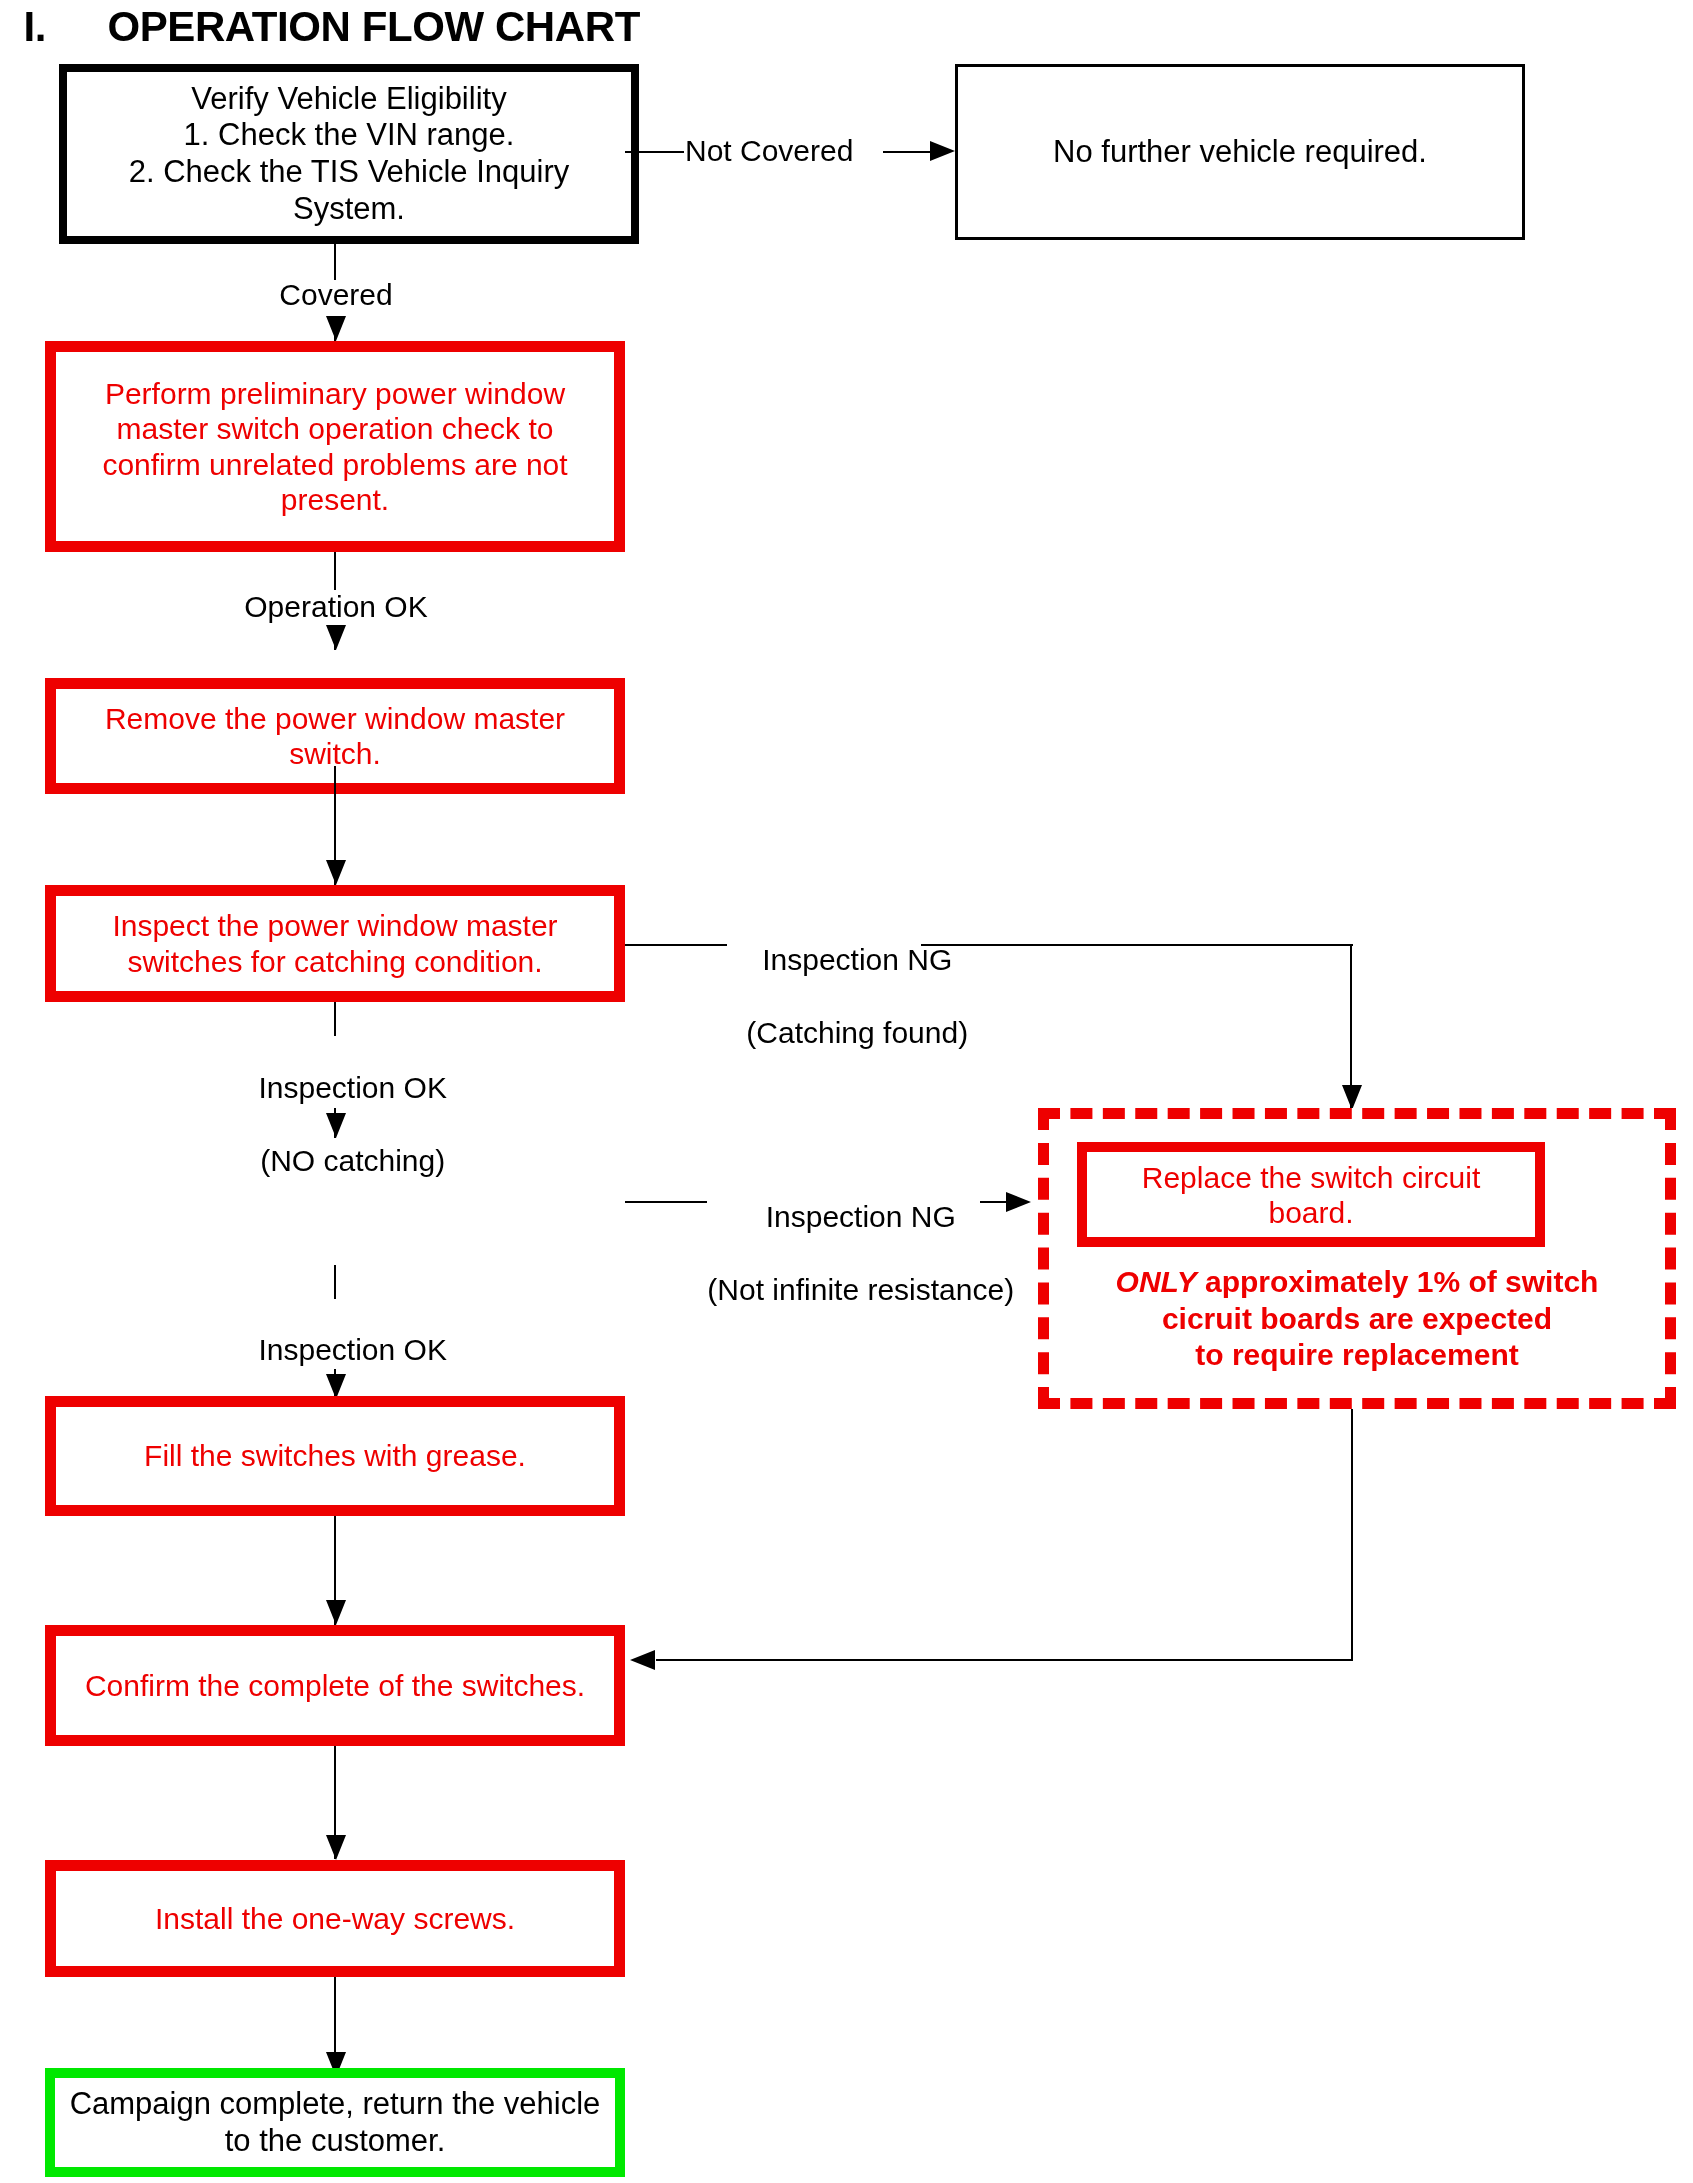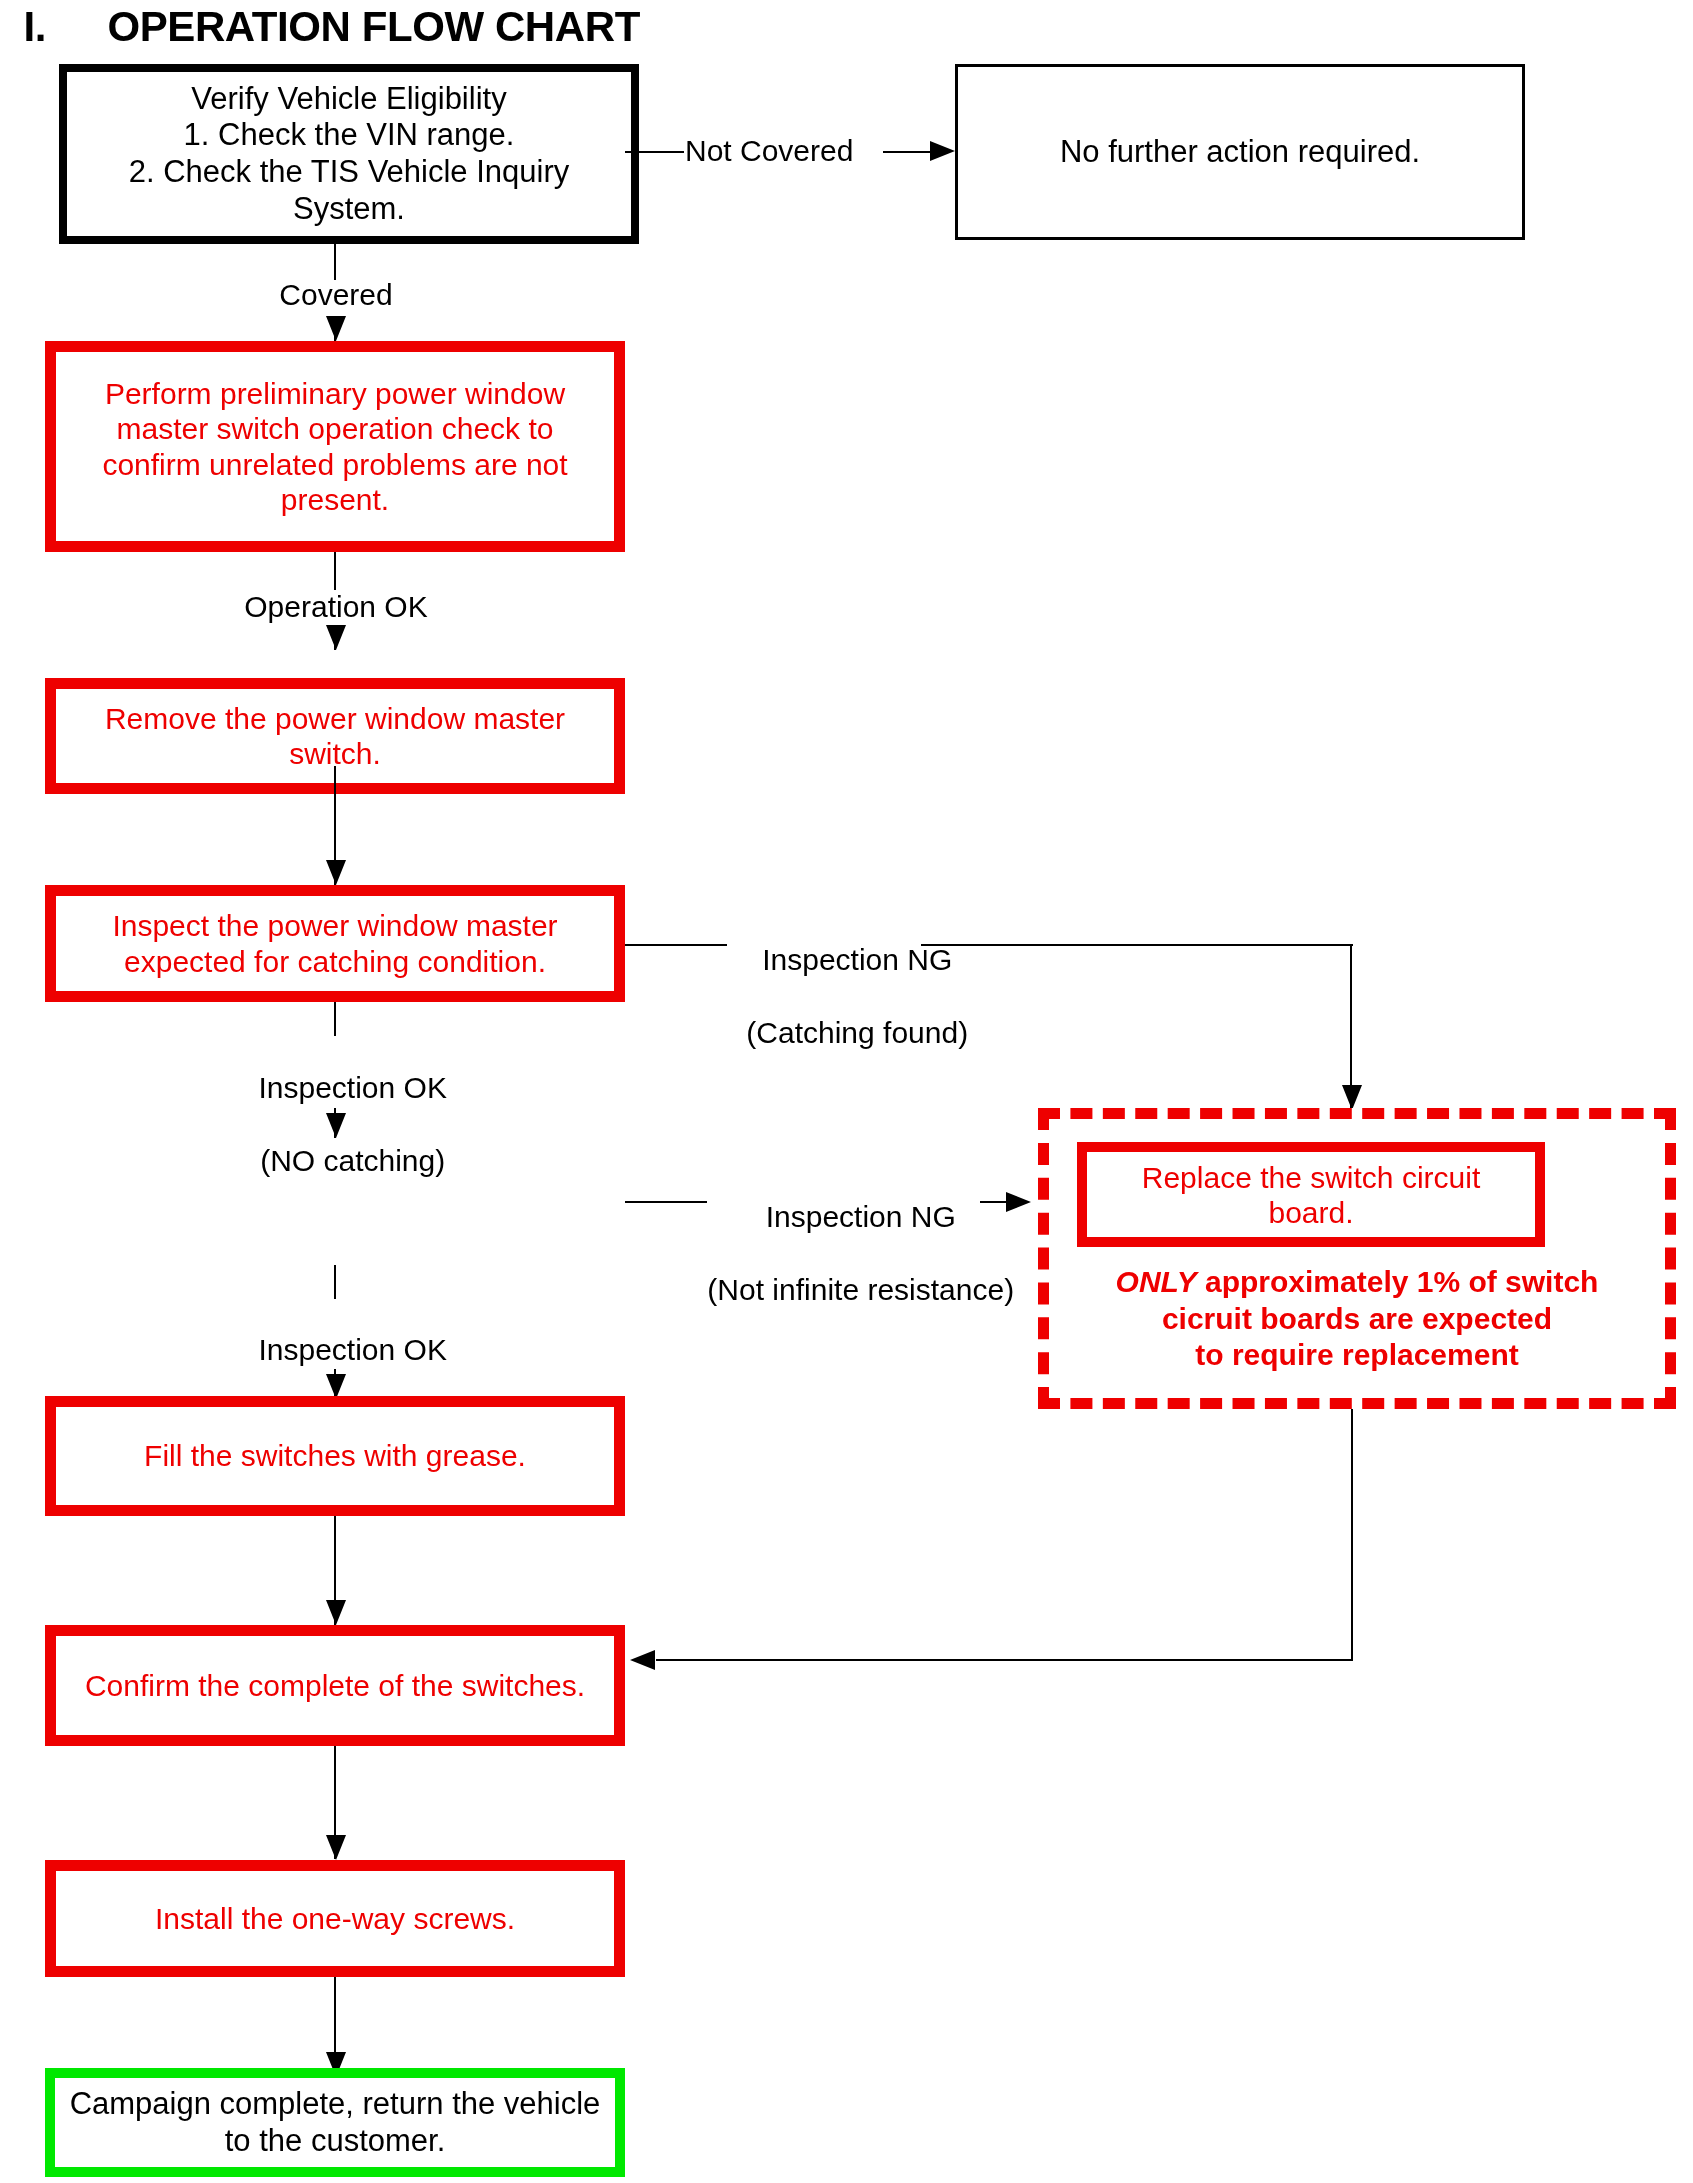--- a/index.html
+++ b/index.html
@@ -151,21 +151,21 @@
   <div class="node black" style="left:45px; top:64px; width:580px; height:180px;margin-left:14px;">
     <span class="node-text">
       <span>Verify Vehicle Eligibility</span><br>
       <span>1. Check the VIN range.</span><br>
       <span>2. Check the TIS Vehicle Inquiry</span><br>
       <span>System.</span>
     </span>
   </div>
 
   <div class="node black-thin" style="left:955px; top:64px; width:570px; height:176px;">
-    <span class="node-text">No further action required.</span>
+    <span class="node-text">No further vehicle required.</span>
   </div>
 
   <div class="hline" style="left:625px; top:151px; width:59px;"></div>
   <div class="edge-label" style="left:685px; top:133px;">Not Covered</div>
   <div class="hline" style="left:883px; top:151px; width:59px;"></div>
   <div class="arrow-right" style="left:930px; top:141px;"></div>
 
   <div class="vline" style="left:334px; top:244px; height:36px;"></div>
   <div class="edge-label center" style="left:336px; top:277px;">Covered</div>
   <div class="vline" style="left:334px; top:316px; height:26.6px;"></div>
@@ -181,21 +181,21 @@
   <div class="arrow-down" style="left:336px; top:625px;"></div>
 
   <div class="node red" style="left:45px; top:678px; width:580px; height:116px;">
     <span class="node-text">Remove the power window master switch.</span>
   </div>
 
   <div class="vline" style="left:334px; top:766px; height:120px;"></div>
   <div class="arrow-down" style="left:336px; top:860px;"></div>
 
   <div class="node red" style="left:45px; top:885px; width:580px; height:117px;">
-    <span class="node-text">Inspect the power window master expected for catching condition.</span>
+    <span class="node-text">Inspect the power window master switches for catching condition.</span>
   </div>
 
   <div class="hline" style="left:625px; top:944px; width:102px;"></div>
   <div class="edge-label" style="left:713px; top:905px; text-align:center;">
     <span>Inspection NG</span><br>
     <span>(Catching found)</span>
   </div>
   <div class="hline" style="left:921px; top:944px; width:432px;"></div>
   <div class="vline" style="left:1350px; top:944px; height:164px;"></div>
   <div class="arrow-down" style="left:1352px; top:1085px;"></div>

